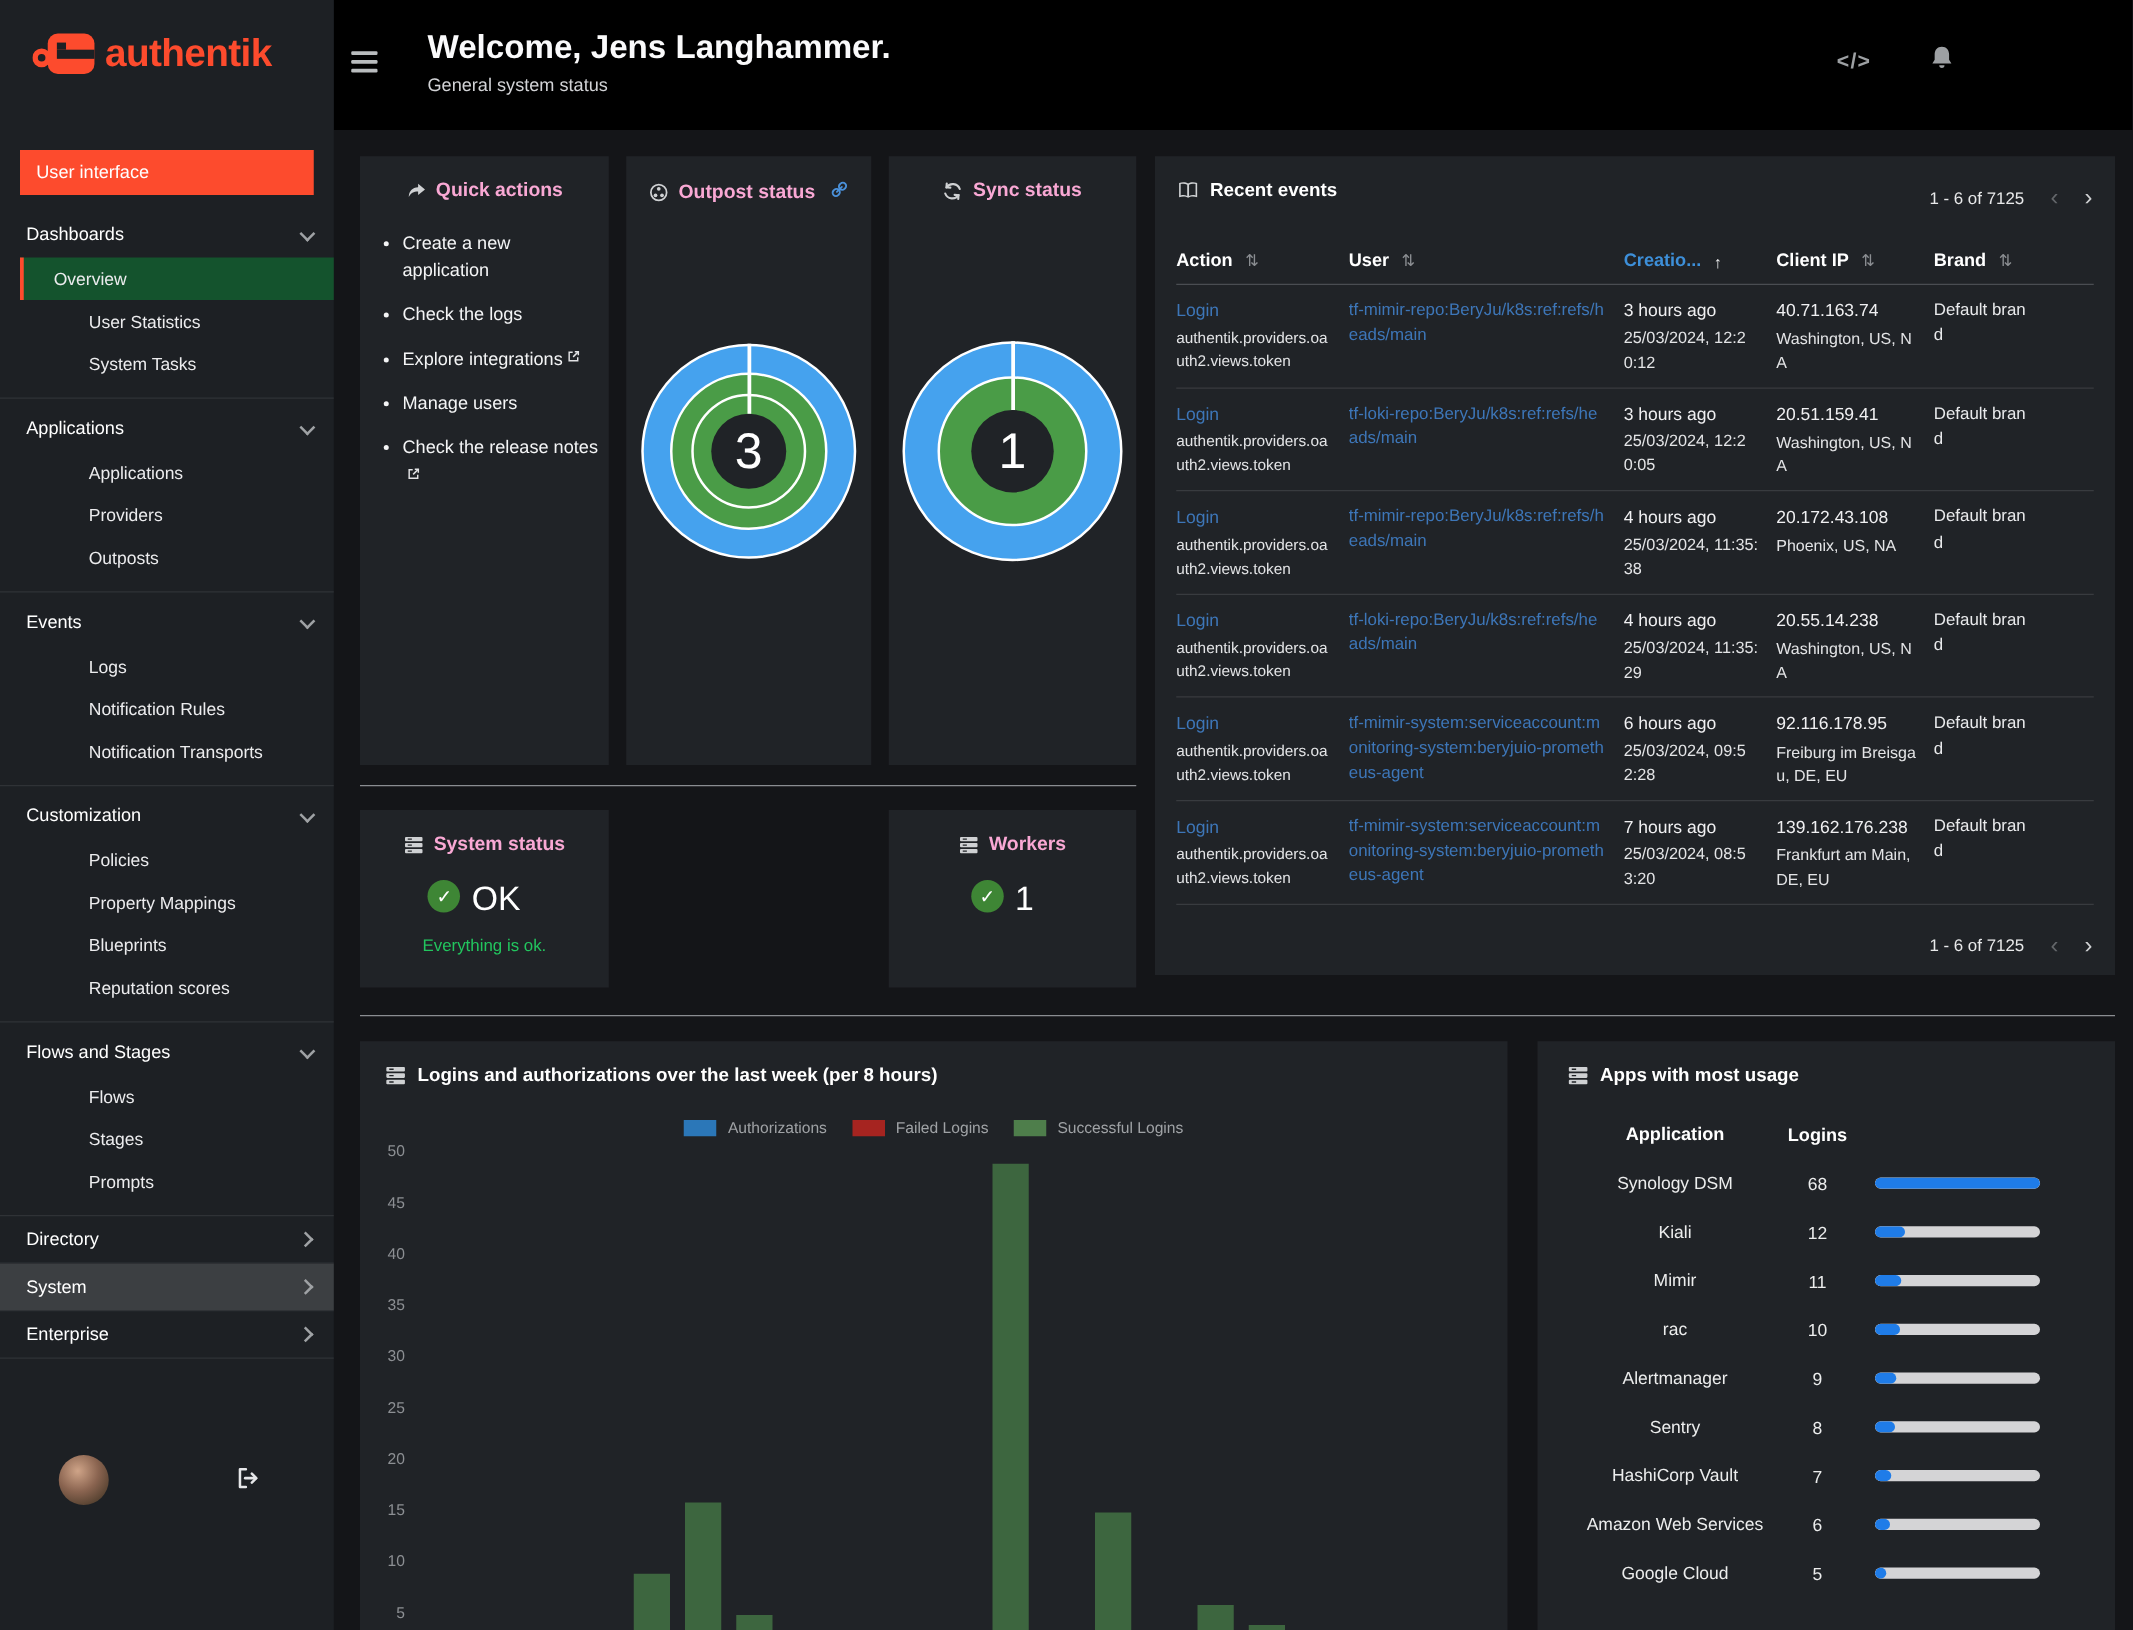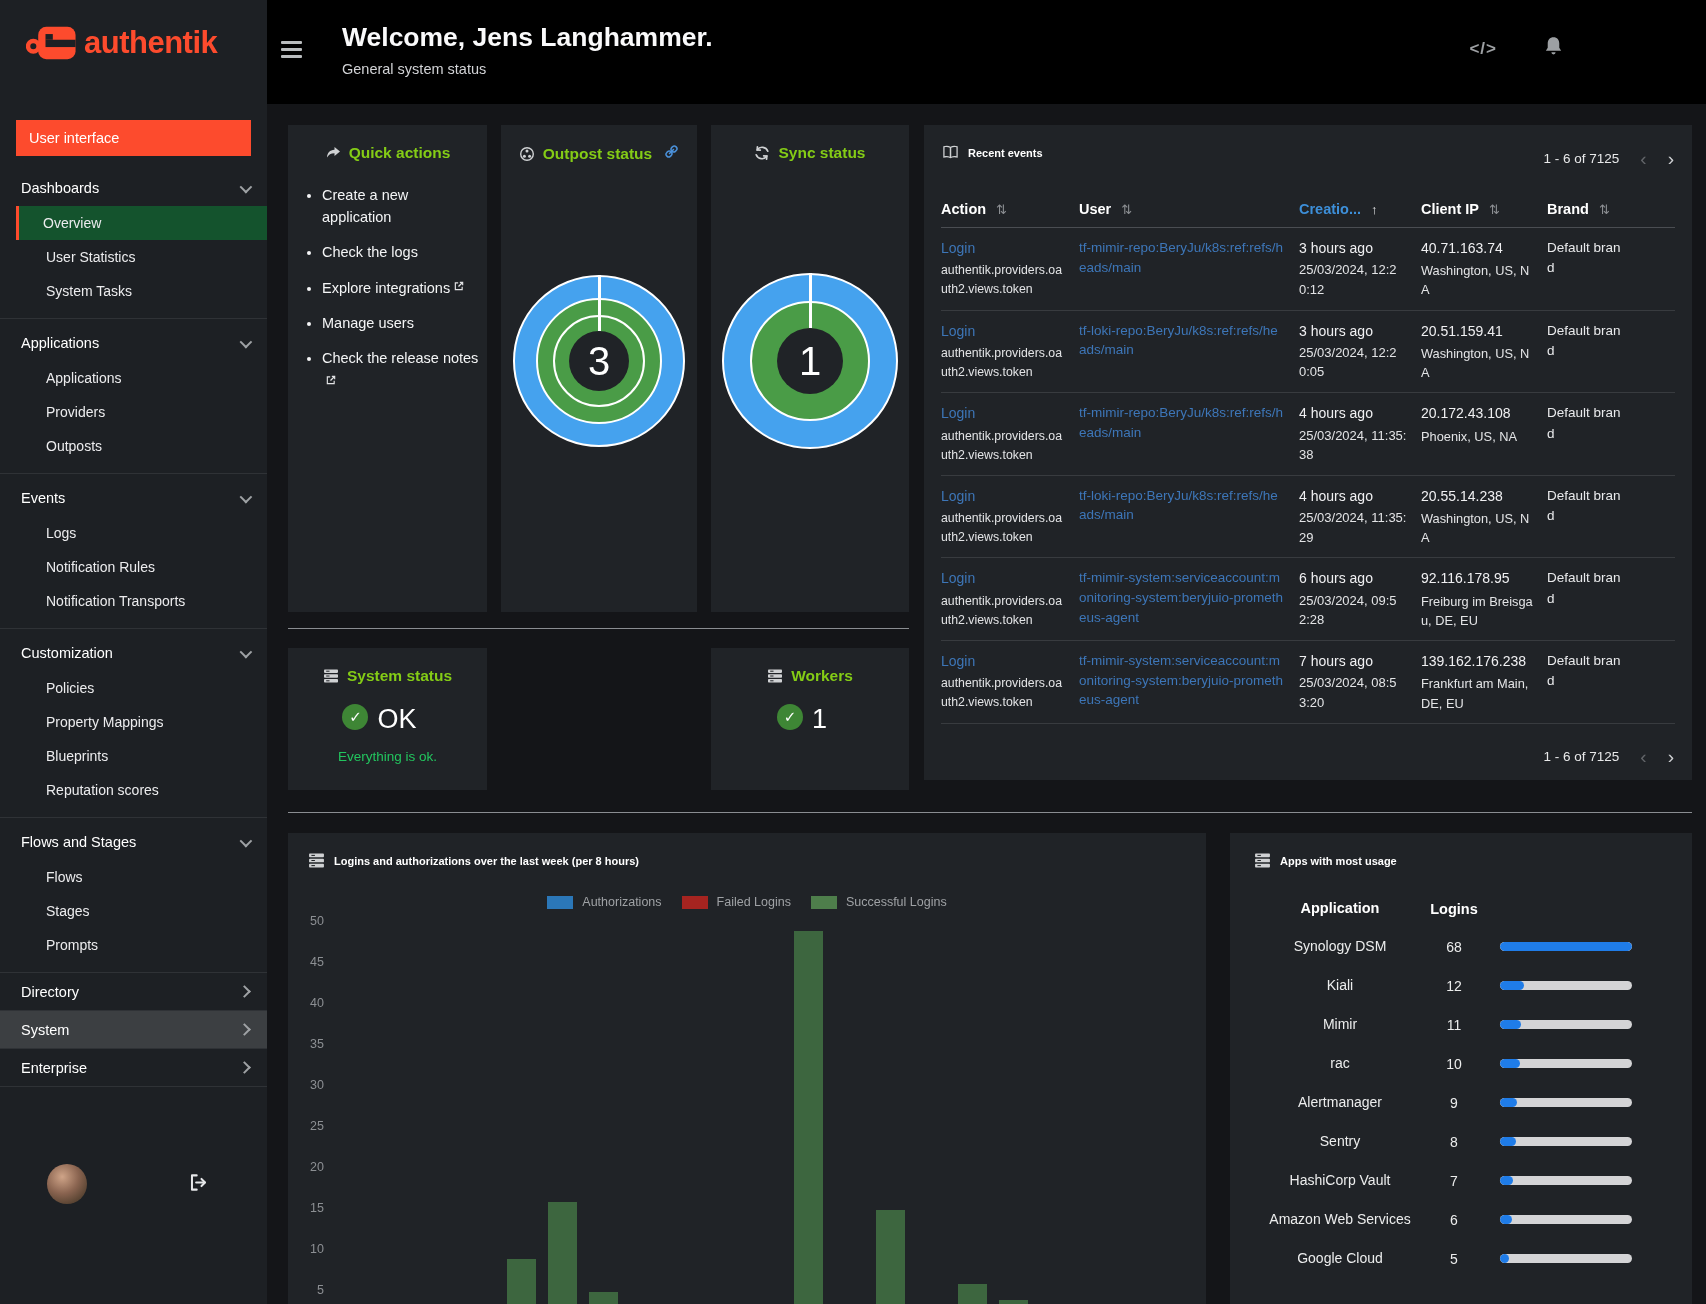--- a/index.html
+++ b/index.html
@@ -20,44 +20,44 @@
   .nav-group:first-child { border-top:none; }
   .nav-group.collapsed { padding:0; }
   .nav-group-header { height:36px; display:flex; align-items:center; justify-content:space-between;
                       padding:0 18px 0 21px; color:#ffffff; font-size:14.5px; cursor:pointer; }
   .nav-group.collapsed .nav-group-header { height:37px; }
   .nav-group.highlighted .nav-group-header { background:#3c3f42; }
   .nav-group:last-child { border-bottom:1px solid #2f3236; }
   .chev { width:9px; height:9px; border-right:2px solid #9fa2a5; border-bottom:2px solid #9fa2a5; display:inline-block; }
   .chev-down { transform:rotate(45deg) translateY(-2px); }
   .chev-right { transform:rotate(-45deg); }
-  .nav-item { height:34px; display:flex; align-items:center; padding-left:43px; font-size:14px;
+  .nav-item { height:34px; display:flex; align-items:center; padding-left:68px; font-size:14px;
               color:#ececee; cursor:pointer; border-left:3px solid transparent; }
   .nav-item.active { background:#14532d; border-left:3px solid #fd4b2d; margin-left:16px; padding-left:24px; }
   .sidebar-footer { position:absolute; left:0; bottom:88px; width:267px; height:56px; }
   .avatar { position:absolute; left:47px; top:4px; width:40px; height:40px; border-radius:50%;
             background:radial-gradient(circle at 38% 32%, #cfa488 0%, #8a6450 45%, #53402f 80%, #3a2d22 100%);
             cursor:pointer; }
   .signout { position:absolute; left:189px; top:13px; color:#e6e7e9; cursor:pointer; }
   
   .topbar { position:absolute; left:267px; top:0; width:1439px; height:104px; background:#000000; }
   .hamburger { position:absolute; left:14px; top:41px; width:21px; cursor:pointer; }
   .hamburger span { display:block; height:3px; background:#b9bcbe; margin-bottom:4px; border-radius:1px; }
   .page-title { position:absolute; left:75px; top:22px; font-size:26.5px; font-weight:bold; color:#fafafb; }
   .page-subtitle { position:absolute; left:75px; top:61px; font-size:14.5px; color:#d2d3d6; }
   .topbar-icons { position:absolute; right:142px; top:36px; display:flex; gap:46px; align-items:center; }
   .code-icon { color:#9da0a3; font-size:17px; font-weight:bold; letter-spacing:1px; cursor:pointer; }
   .bell-icon { color:#9da0a3; cursor:pointer; }
   
   .main { position:absolute; left:267px; top:104px; width:1439px; height:1200px; background:#141518; }
   .card { position:absolute; background:#202327; }
   .card-title-center { position:absolute; top:19px; left:0; right:0; display:flex; justify-content:center;
-                       align-items:center; gap:8px; font-size:15.5px; font-weight:bold; color:#84cc16; }
+                       align-items:center; gap:8px; font-size:15.5px; font-weight:bold; color:#f9a8d4; }
   .card-title-left { position:absolute; top:19px; left:18px; display:flex; align-items:center; gap:9px;
-                     font-size:11px; font-weight:bold; color:#fff; }
+                     font-size:15px; font-weight:bold; color:#fff; }
   .card-icon { color:#cfd1d3; display:inline-flex; }
   .divider { position:absolute; height:1px; background:#8a8d91; }
   
   .qa-list { position:absolute; top:60px; left:34px; right:6px; list-style:disc; color:#f4f5f6; }
   .qa-list li { font-size:14.5px; line-height:1.5; margin-bottom:13px; cursor:pointer; }
   .qa-ext { display:inline-block; margin-left:4px; color:#e2e3e5; vertical-align:2px; }
   
   .donut { position:absolute; left:50%; border-radius:50%; border:2px solid #fff;
            display:flex; align-items:center; justify-content:center; }
   .donut, .donut-ring { background-clip:padding-box; }

